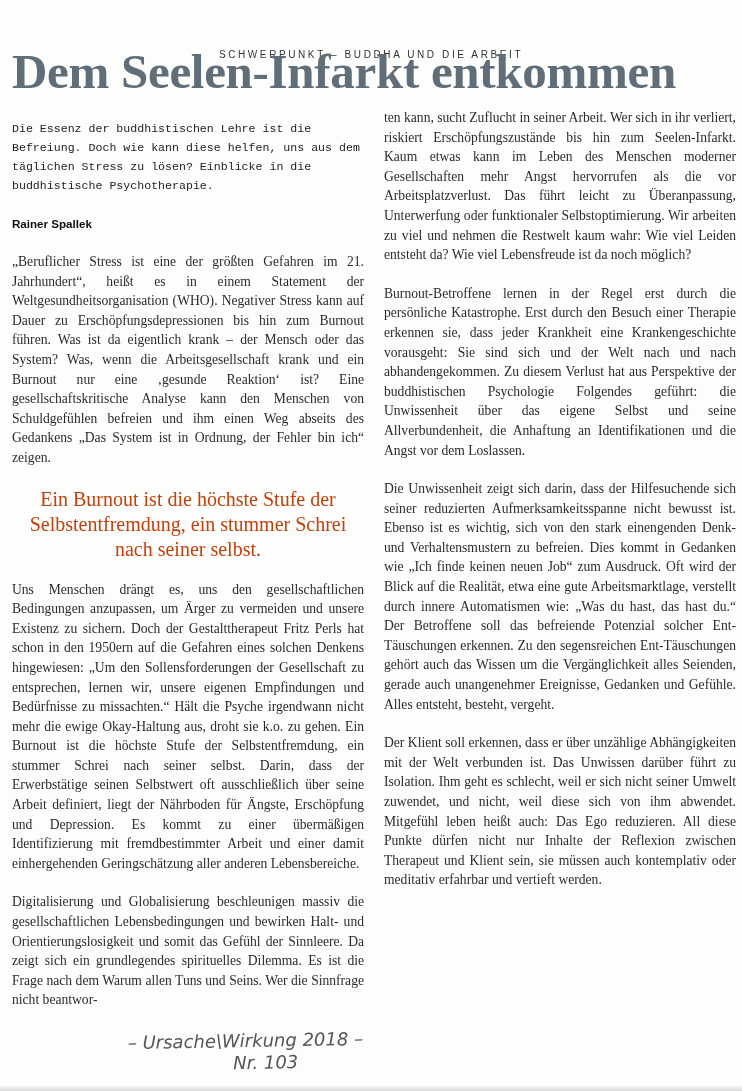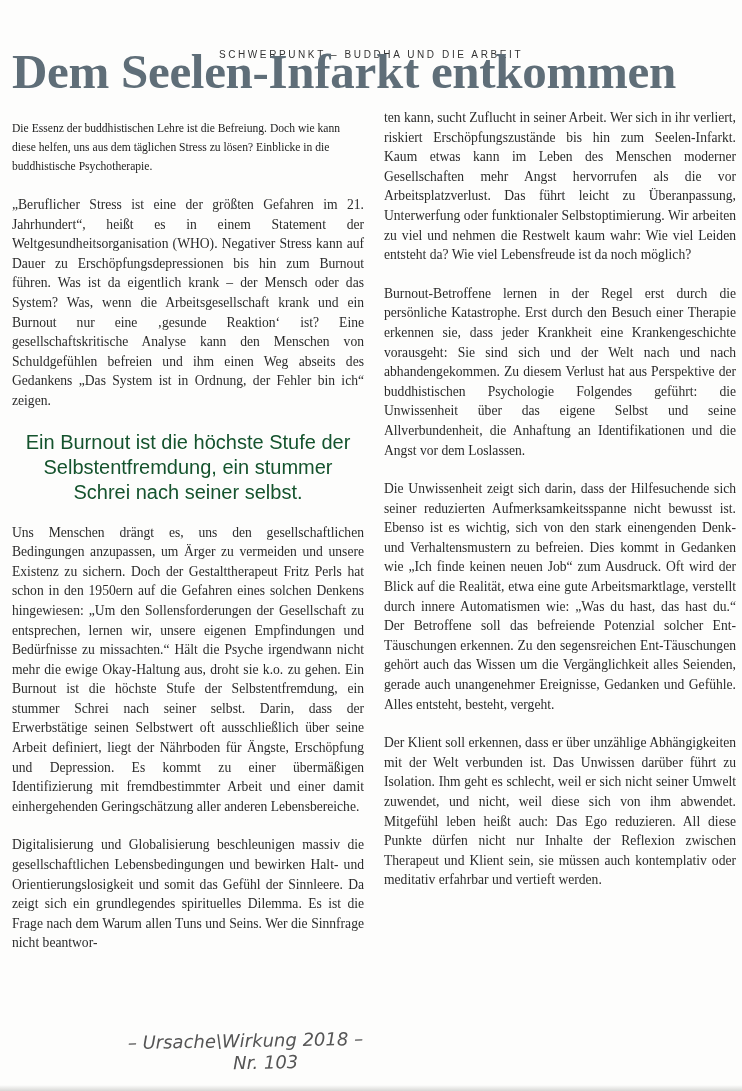--- a/index.html
+++ b/index.html
@@ -32,42 +32,42 @@
     font-family: "Liberation Serif", serif;
     font-size: 13.6px;
     line-height: 19.6px;
     color: #2b2b2b;
     text-align: justify;
     hyphens: manual;
   }
   .col.left { left: 12px; top: 119px; width: 352px; }
   .col.right { left: 384px; top: 108px; width: 352px; }
   .lead {
-    font-family: Liberation Serif, serif;
+    font-family: Liberation Mono, monospace;
     font-size: 11.6px;
     line-height: 19px;
     color: #222;
     text-align: left;
     margin: 0;
   }
   .author {
     font-family: "Liberation Sans", sans-serif;
     font-weight: bold;
     font-size: 11.6px;
     line-height: 19px;
     color: #111;
     margin: 0 0 20px 0;
   }
   .col p { margin: 0 0 19px 0; }
   .pullquote {
-    font-family: Liberation Sans, sans-serif;
+    font-family: Liberation Serif, serif;
     font-size: 20px;
     line-height: 25px;
     text-align: center;
-    color: #14532d;
+    color: #c2410c;
     margin: 4px 0 18px 0;
     padding: 0 8px;
   }
   .handnote {
     position: absolute; left: 128px; top: 1030px;
     font-family: "DejaVu Sans", sans-serif;
     font-style: italic;
     font-size: 18px;
     line-height: 22px;
     color: #555;
@@ -88,20 +88,21 @@
   }
 </style>
 </head>
 <body>
 
 <div class="kicker">SCHWERPUNKT – BUDDHA UND DIE ARBEIT</div>
 <div class="title">Dem Seelen-Infarkt entkommen</div>
 
 <div class="col left">
   <p class="lead">Die Essenz der buddhistischen Lehre ist die Befreiung. Doch wie kann diese helfen, uns aus dem täglichen Stress zu lösen? Einblicke in die buddhistische Psychotherapie.</p>
+  <p class="author">Rainer Spallek</p>
   <p>„Beruflicher Stress ist eine der größten Gefahren im 21. Jahrhundert“, heißt es in einem Statement der Weltgesundheitsorganisation (WHO). Negativer Stress kann auf Dauer zu Erschöpfungsdepressionen bis hin zum Burnout führen. Was ist da eigentlich krank – der Mensch oder das System? Was, wenn die Arbeitsgesellschaft krank und ein Burnout nur eine ‚gesunde Reaktion‘ ist? Eine gesellschaftskritische Analyse kann den Menschen von Schuldgefühlen befreien und ihm einen Weg abseits des Gedankens „Das System ist in Ordnung, der Fehler bin ich“ zeigen.</p>
   <div class="pullquote">Ein Burnout ist die höchste Stufe der Selbstentfremdung, ein stummer Schrei nach seiner selbst.</div>
   <p>Uns Menschen drängt es, uns den gesellschaftlichen Bedingungen anzupassen, um Ärger zu vermeiden und unsere Existenz zu sichern. Doch der Gestalttherapeut Fritz Perls hat schon in den 1950ern auf die Gefahren eines solchen Denkens hingewiesen: „Um den Sollensforderungen der Gesellschaft zu entsprechen, lernen wir, unsere eigenen Empfindungen und Bedürfnisse zu missachten.“ Hält die Psyche irgendwann nicht mehr die ewige Okay-Haltung aus, droht sie k.o. zu gehen. Ein Burnout ist die höchste Stufe der Selbstentfremdung, ein stummer Schrei nach seiner selbst. Darin, dass der Erwerbstätige seinen Selbstwert oft ausschließlich über seine Arbeit definiert, liegt der Nährboden für Ängste, Erschöpfung und Depression. Es kommt zu einer übermäßigen Identifizierung mit fremdbestimmter Arbeit und einer damit einhergehenden Geringschätzung aller anderen Lebensbereiche.</p>
   <p>Digitalisierung und Globalisierung beschleunigen massiv die gesellschaftlichen Lebensbedingungen und bewirken Halt- und Orientierungslosigkeit und somit das Gefühl der Sinnleere. Da zeigt sich ein grundlegendes spirituelles Dilemma. Es ist die Frage nach dem Warum allen Tuns und Seins. Wer die Sinnfrage nicht beantwor-</p>
 </div>
 
 <div class="col right">
   <p>ten kann, sucht Zuflucht in seiner Arbeit. Wer sich in ihr verliert, riskiert Erschöpfungszustände bis hin zum Seelen-Infarkt. Kaum etwas kann im Leben des Menschen moderner Gesellschaften mehr Angst hervorrufen als die vor Arbeitsplatzverlust. Das führt leicht zu Überanpassung, Unterwerfung oder funktionaler Selbstoptimierung. Wir arbeiten zu viel und nehmen die Restwelt kaum wahr: Wie viel Leiden entsteht da? Wie viel Lebensfreude ist da noch möglich?</p>
   <p>Burnout-Betroffene lernen in der Regel erst durch die persönliche Katastrophe. Erst durch den Besuch einer Therapie erkennen sie, dass jeder Krankheit eine Krankengeschichte vorausgeht: Sie sind sich und der Welt nach und nach abhandengekommen. Zu diesem Verlust hat aus Perspektive der buddhistischen Psychologie Folgendes geführt: die Unwissenheit über das eigene Selbst und seine Allverbundenheit, die Anhaftung an Identifikationen und die Angst vor dem Loslassen.</p>
   <p>Die Unwissenheit zeigt sich darin, dass der Hilfesuchende sich seiner reduzierten Aufmerksamkeitsspanne nicht bewusst ist. Ebenso ist es wichtig, sich von den stark einengenden Denk- und Verhaltensmustern zu befreien. Dies kommt in Gedanken wie „Ich finde keinen neuen Job“ zum Ausdruck. Oft wird der Blick auf die Realität, etwa eine gute Arbeitsmarktlage, verstellt durch innere Automatismen wie: „Was du hast, das hast du.“ Der Betroffene soll das befreiende Potenzial solcher Ent-Täuschungen erkennen. Zu den segensreichen Ent-Täuschungen gehört auch das Wissen um die Vergänglichkeit alles Seienden, gerade auch unangenehmer Ereignisse, Gedanken und Gefühle. Alles entsteht, besteht, vergeht.</p>

